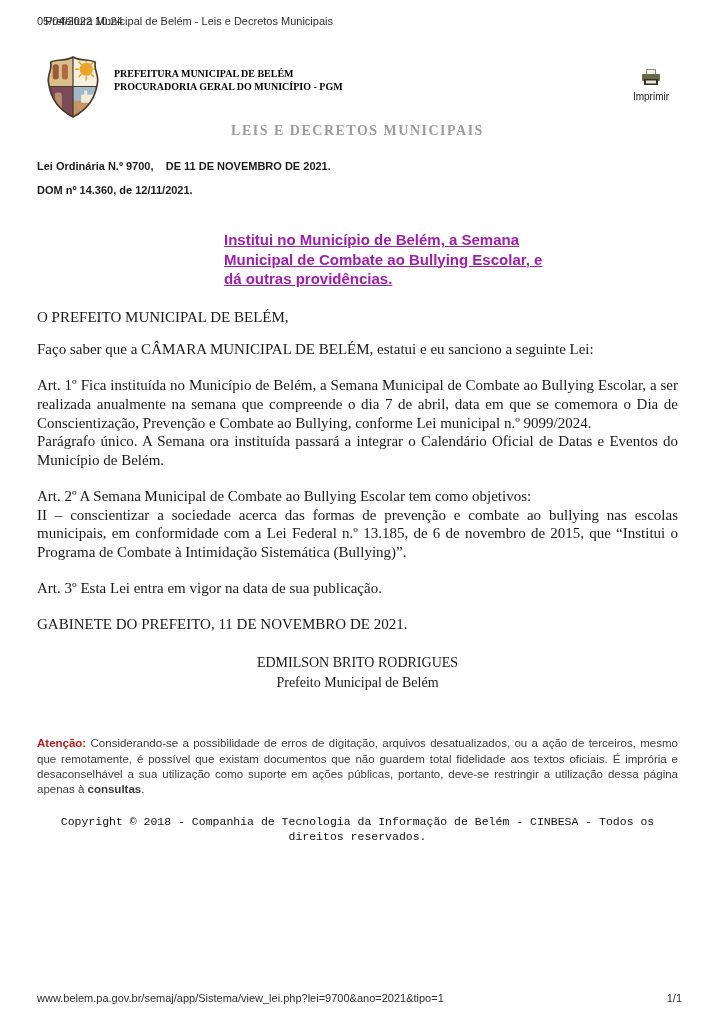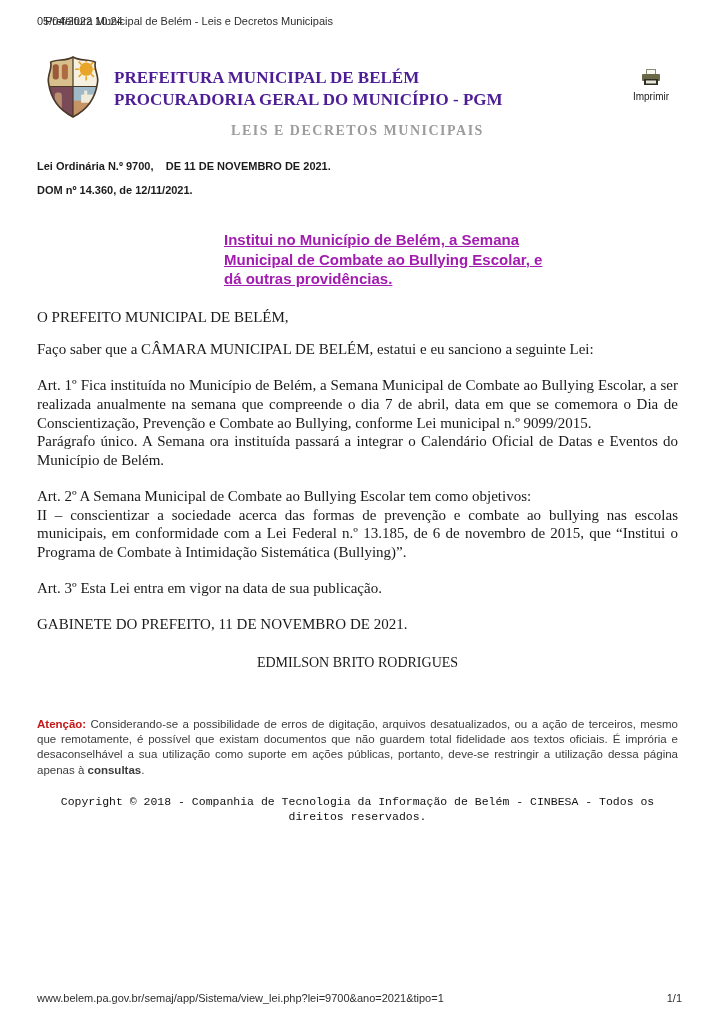--- a/index.html
+++ b/index.html
@@ -10,21 +10,21 @@
   .print-header{position:absolute;top:15px;left:37px;right:34px;height:14px;font-size:11px;color:#2e2e2e;}
   .ph-date{position:absolute;left:0;top:0;}
   .ph-title{position:absolute;left:8px;right:0;top:0;text-align:left;}
   .print-footer{position:absolute;left:37px;right:30px;top:992px;font-size:11px;color:#2e2e2e;
                 display:flex;justify-content:space-between;}
 
   
   .letterhead{position:absolute;top:55px;left:42px;right:34px;display:flex;align-items:flex-start;}
   .logo{width:62px;height:64px;flex:0 0 auto;}
   .org{margin-left:10px;padding-top:12px;font-family:"Liberation Serif",serif;font-weight:bold;
-       font-size:17px;line-height:1.32;color:#4c1d95;}
+       font-size:10px;line-height:1.32;color:#000000;}
   .lh-spacer{flex:1;}
   .print-btn{margin-top:14px;width:54px;text-align:center;cursor:pointer;}
   .print-btn .print-label{display:block;font-size:10px;color:#222;margin-top:1px;}
 
   
   .doc{position:absolute;top:118px;left:37px;right:34px;}
   .section-title{margin-top:5px;text-align:center;font-family:"Liberation Serif",serif;font-weight:bold;
                  font-size:14px;letter-spacing:1.5px;color:#9c9c9c;}
   .law-line{margin-top:21px;font-size:11px;font-weight:bold;color:#1c1c1c;white-space:pre-wrap;}
   .law-line.dom{margin-top:12px;}
@@ -112,35 +112,36 @@
 
     <div class="law-line">Lei Ordinária N.º 9700,    DE 11 DE NOVEMBRO DE 2021.</div>
     <div class="law-line dom">DOM nº 14.360, de 12/11/2021.</div>
 
     <div class="summary">Institui no Município de Belém, a Semana Municipal de Combate ao Bullying Escolar, e dá outras providências.</div>
 
     <p class="serif opening">O PREFEITO MUNICIPAL DE BELÉM,</p>
     <p class="serif preamble">Faço saber que a CÂMARA MUNICIPAL DE BELÉM, estatui e eu sanciono a seguinte Lei:</p>
 
     <div class="mt">
-      <p class="serif just">Art. 1º Fica instituída no Município de Belém, a Semana Municipal de Combate ao Bullying Escolar, a ser realizada anualmente na semana que compreende o dia 7 de abril, data em que se comemora o Dia de Conscientização, Prevenção e Combate ao Bullying, conforme Lei municipal n.º 9099/2015.</p>
+      <p class="serif just">Art. 1º Fica instituída no Município de Belém, a Semana Municipal de Combate ao Bullying Escolar, a ser realizada anualmente na semana que compreende o dia 7 de abril, data em que se comemora o Dia de Conscientização, Prevenção e Combate ao Bullying, conforme Lei municipal n.º 9099/2024.</p>
       <p class="serif just">Parágrafo único. A Semana ora instituída passará a integrar o Calendário Oficial de Datas e Eventos do Município de Belém.</p>
     </div>
 
     <div class="mt">
       <p class="serif">Art. 2º A Semana Municipal de Combate ao Bullying Escolar tem como objetivos:</p>
       <p class="serif just">II – conscientizar a sociedade acerca das formas de prevenção e combate ao bullying nas escolas municipais, em conformidade com a Lei Federal n.º 13.185, de 6 de novembro de 2015, que “Institui o Programa de Combate à Intimidação Sistemática (Bullying)”.</p>
     </div>
 
     <p class="serif mt">Art. 3º Esta Lei entra em vigor na data de sua publicação.</p>
 
     <p class="serif mt">GABINETE DO PREFEITO, 11 DE NOVEMBRO DE 2021.</p>
 
     <div class="signature">
       <div>EDMILSON BRITO RODRIGUES</div>
+      <div>Prefeito Municipal de Belém</div>
     </div>
 
     <div class="warning">
       <span class="warn-label">Atenção:</span><span> Considerando-se a possibilidade de erros de digitação, arquivos desatualizados, ou a ação de terceiros, mesmo que remotamente, é possível que existam documentos que não guardem total fidelidade aos textos oficiais. É imprória e desaconselhável a sua utilização como suporte em ações públicas, portanto, deve-se restringir a utilização dessa página apenas à </span><span class="warn-bold">consultas</span><span>.</span>
     </div>
 
     <div class="copyright">Copyright © 2018 - Companhia de Tecnologia da Informação de Belém - CINBESA - Todos os direitos reservados.</div>
   </div>
 
   <div class="print-footer">

